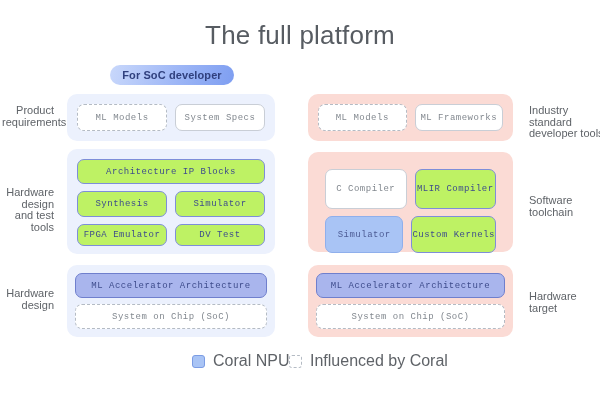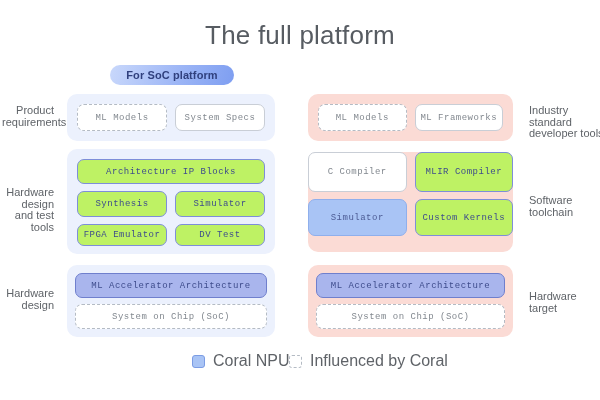--- a/index.html
+++ b/index.html
@@ -19,21 +19,21 @@
         background:linear-gradient(105deg,#fdd4ce 0%,#fab3aa 55%,#f7958b 100%);}
 
   .container{position:absolute;border-radius:10px;display:flex;flex-direction:column;}
   .c-blue{background:#ecf1fd;}
   .c-pink{background:#fbdbd5;}
 
   #l1{left:67px;top:94px;width:208px;height:47px;padding:10px;}
   #l2{left:67px;top:149px;width:208px;height:105px;padding:10px 10px 8px;gap:7px;}
   #l3{left:67px;top:265px;width:208px;height:72px;padding:8px;gap:6px;}
   #r1{left:308px;top:94px;width:205px;height:47px;padding:10px;}
-  #r2{left:308px;top:152px;width:205px;height:100px;padding:0;gap:7px;}
+  #r2{left:308px;top:152px;width:205px;height:100px;padding:17px;gap:7px;}
   #r3{left:308px;top:265px;width:205px;height:72px;padding:8px;gap:6px;}
 
   .row{display:flex;gap:8px;}
   .row .box{flex:1;}
 
   .box{display:flex;align-items:center;justify-content:center;border-radius:7px;
        font-family:Liberation Mono, monospace;font-size:9px;letter-spacing:.5px;
        white-space:nowrap;}
   .b-dashed{background:#ffffff;border:1px dashed #b4bbc4;color:#82888f;}
   .b-white {background:#ffffff;border:1px solid #c9ced6;color:#82888f;}
@@ -61,21 +61,21 @@
   .sw-blue{background:#a9c4f5;border:1px solid #7b9ce4;}
   .sw-dashed{background:#ffffff;border:1px dashed #b4bbc4;}
 </style>
 </head>
 <body>
 
 <div class="canvas">
 
   <div class="title">The full platform</div>
 
-  <div class="pill pill-soc">For SoC platform</div>
+  <div class="pill pill-soc">For SoC developer</div>
 
   <div class="side-label sl-left" id="sl-l1">Product requirements</div>
   <div class="side-label sl-left" id="sl-l2">Hardware design and test tools</div>
   <div class="side-label sl-left" id="sl-l3">Hardware design</div>
 
   <div class="side-label" id="sl-r1">Industry standard developer tools</div>
   <div class="side-label" id="sl-r2">Software toolchain</div>
   <div class="side-label" id="sl-r3">Hardware target</div>
 
   <div class="container c-blue" id="l1">

